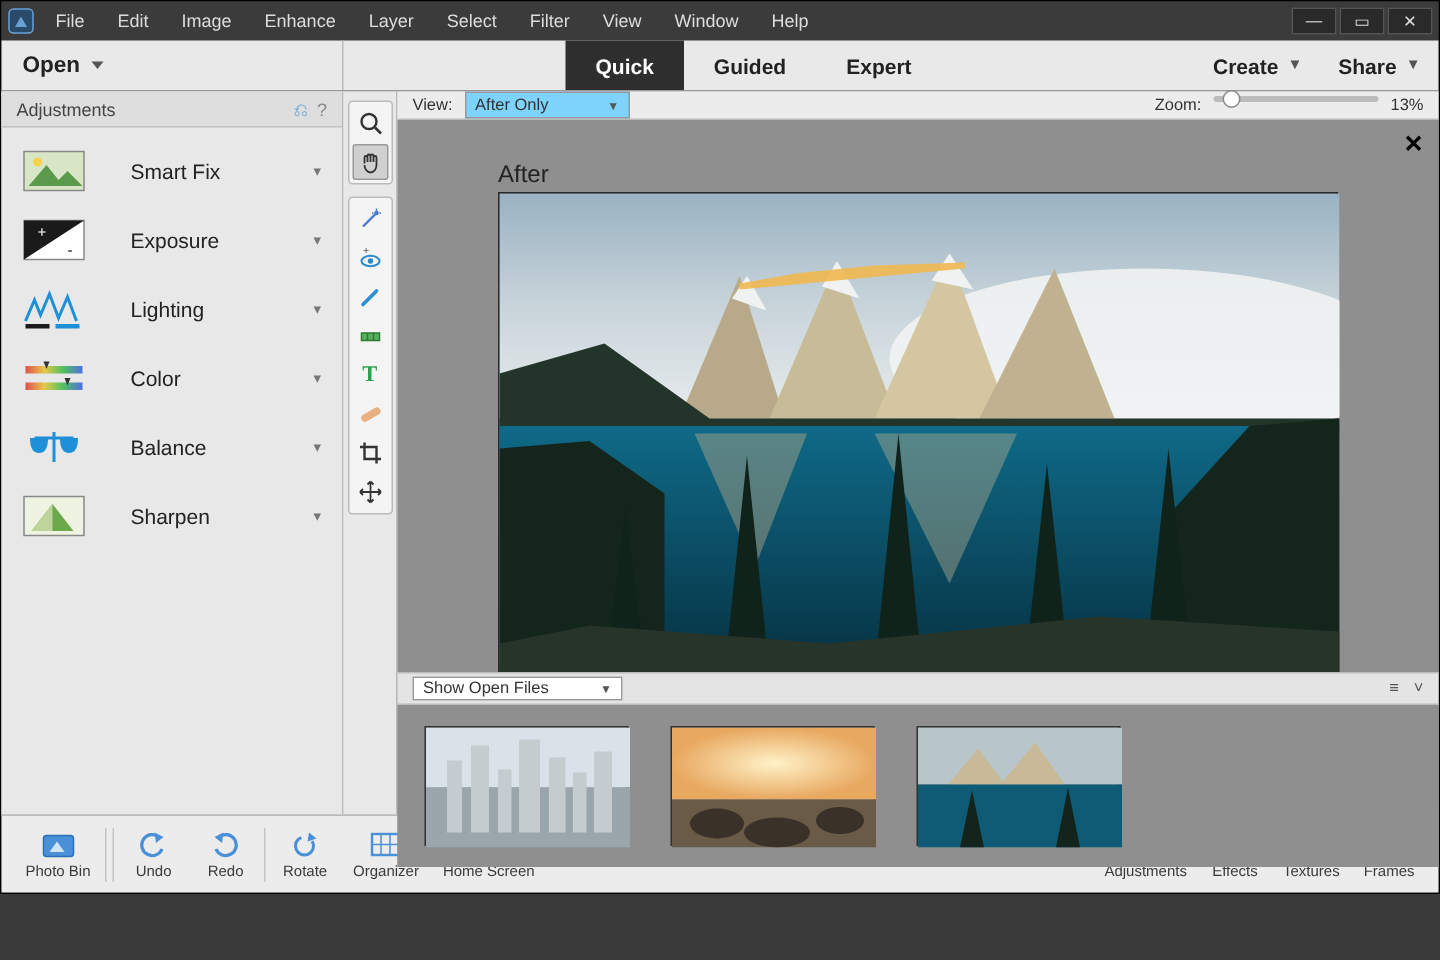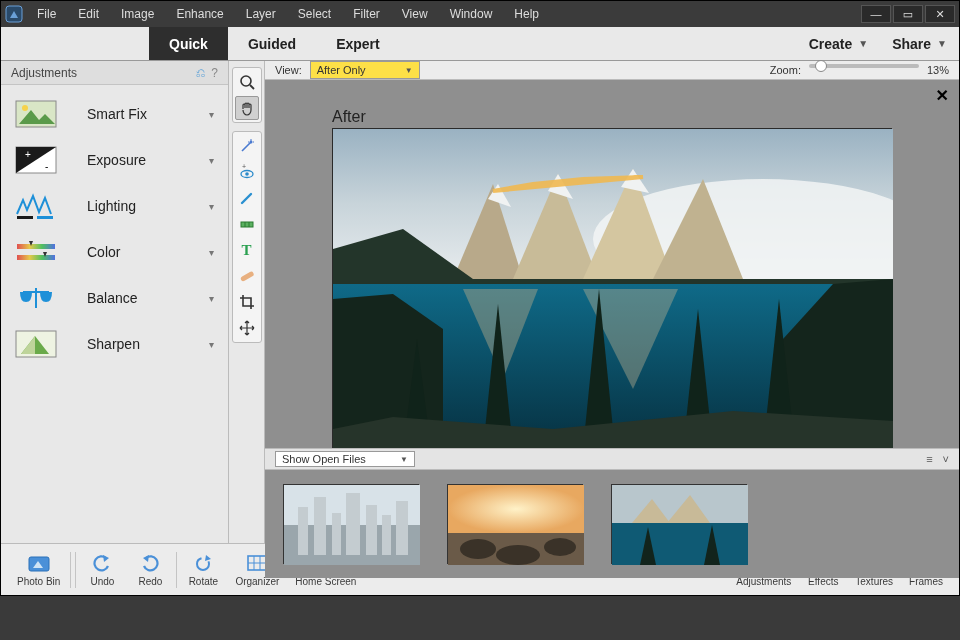--- a/index.html
+++ b/index.html
@@ -38,21 +38,21 @@
 
 
 .tools { width: 36px; background: #e8e8e8; border-right: 1px solid #bbb; display: flex; flex-direction: column; align-items: center; padding-top: 6px; gap: 2px; }
 .tools .toolgrp { border: 1px solid #bbb; background: #f4f4f4; border-radius: 3px; padding: 2px; display: flex; flex-direction: column; gap: 2px; margin-bottom: 6px; }
 .tools .tool { width: 24px; height: 24px; display: flex; align-items: center; justify-content: center; border-radius: 2px; cursor: default; }
 .tools .tool.sel { background: #d0d0d0; border: 1px solid #999; }
 
 
 .center { flex: 1; display: flex; flex-direction: column; min-width: 0; }
 .viewbar { height: 26px; background: #ececec; border-bottom: 1px solid #bbb; display: flex; align-items: center; padding: 0 10px; font-size: 11px; color: #333; gap: 8px; }
-.viewbar .selbox { width: 110px; height: 18px; border: 1px solid #999; background: #fde047; display: flex; align-items: center; padding: 0 6px; font-size: 11px; justify-content: space-between; }
+.viewbar .selbox { width: 110px; height: 18px; border: 1px solid #999; background: #7dd3fc; display: flex; align-items: center; padding: 0 6px; font-size: 11px; justify-content: space-between; }
 .viewbar .zoom { margin-left: auto; display: flex; align-items: flex-start; gap: 8px; }
 .viewbar .slider { width: 110px; height: 4px; background: #bbb; border-radius: 2px; position: relative; }
 .viewbar .slider .thumb { position: absolute; left: 6px; top: -4px; width: 12px; height: 12px; border-radius: 50%; background: #fff; border: 1px solid #888; }
 
 .canvas { flex: 1; background: #8f8f8f; position: relative; display: flex; flex-direction: column; }
 .canvas .close { position: absolute; right: 10px; top: 6px; font-weight: bold; font-size: 16px; cursor: default; }
 .canvas .imgwrap { margin: 28px auto 0; width: 560px; }
 .canvas .lbl { font-size: 16px; color: #222; margin-bottom: 2px; }
 .canvas .photo { width: 560px; height: 320px; border: 1px solid #2a2a2a; background: #5b7a8c; }
 
@@ -99,20 +99,24 @@
       <span>Help</span>
     </div>
     <div class="winbtns">
       <div>—</div>
       <div>▭</div>
       <div>✕</div>
     </div>
   </div>
 
   <div class="modebar">
+    <div class="open">
+      <span>Open</span>
+      <span class="tri"></span>
+    </div>
     <div class="tabgap"></div>
     <div class="tabs">
       <div class="tab active">Quick</div>
       <div class="tab">Guided</div>
       <div class="tab">Expert</div>
     </div>
     <div class="right">
       <span>Create</span>
       <span class="dd">▼</span>
       <span style="width:12px"></span>

